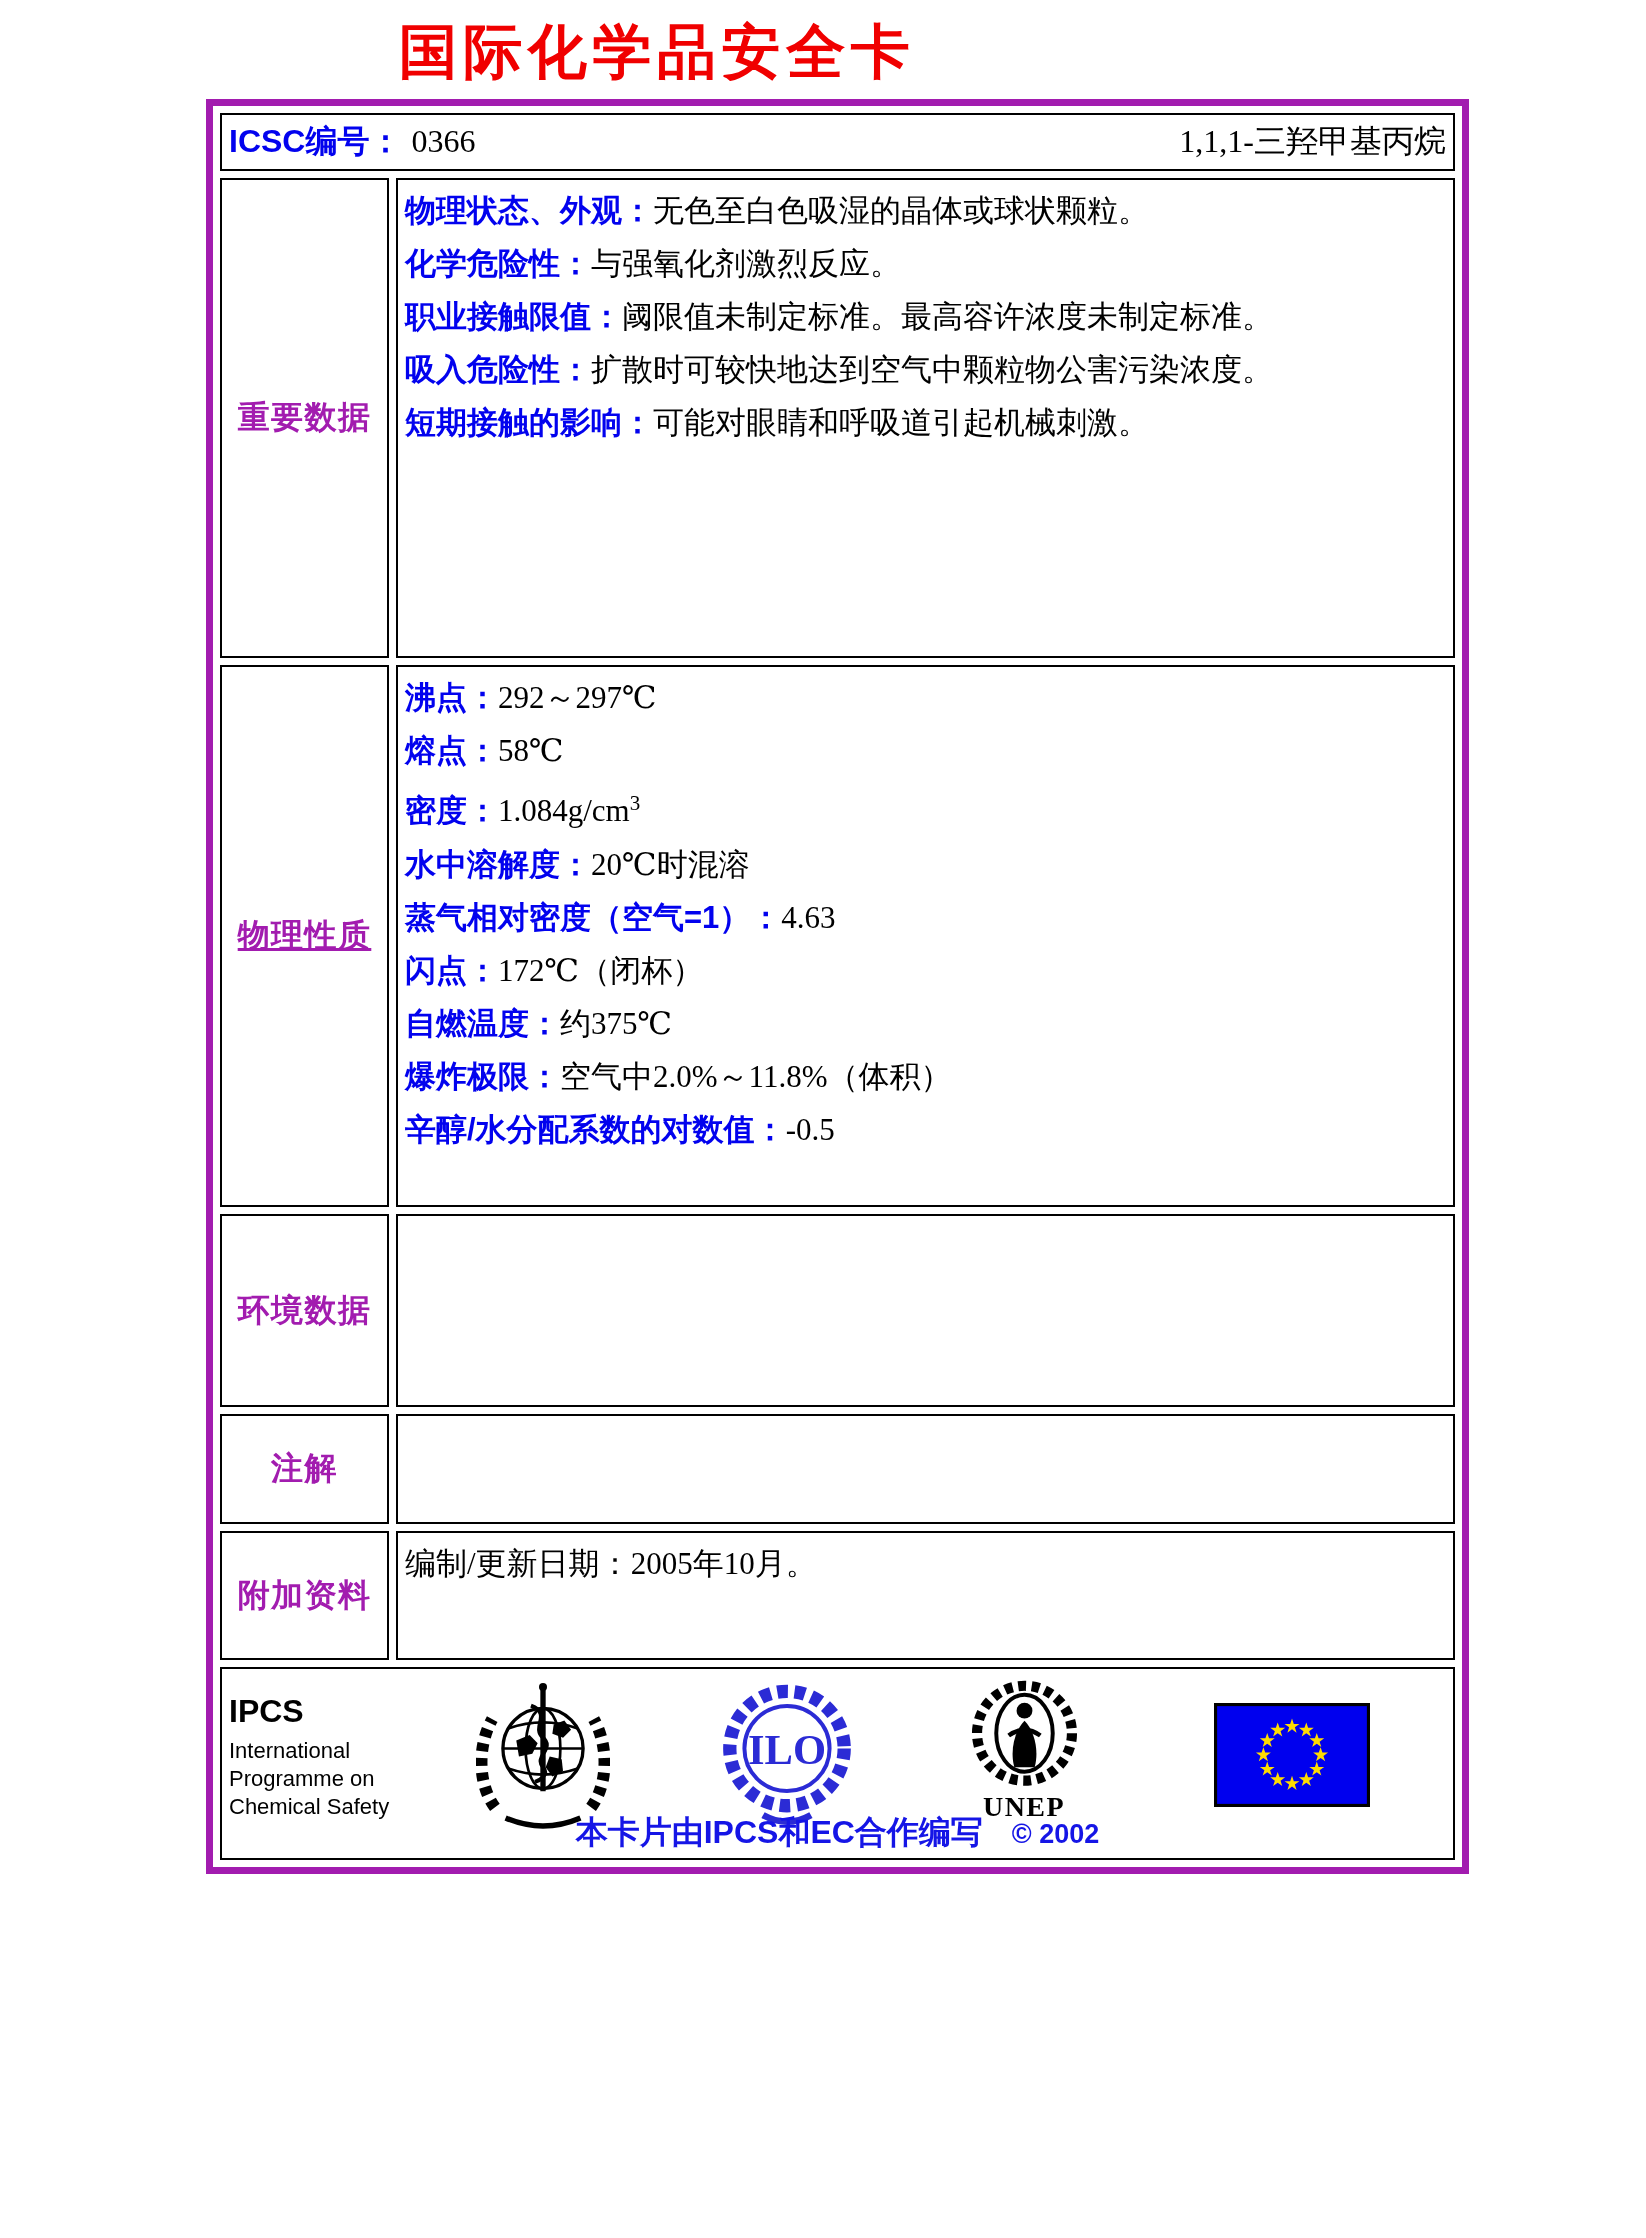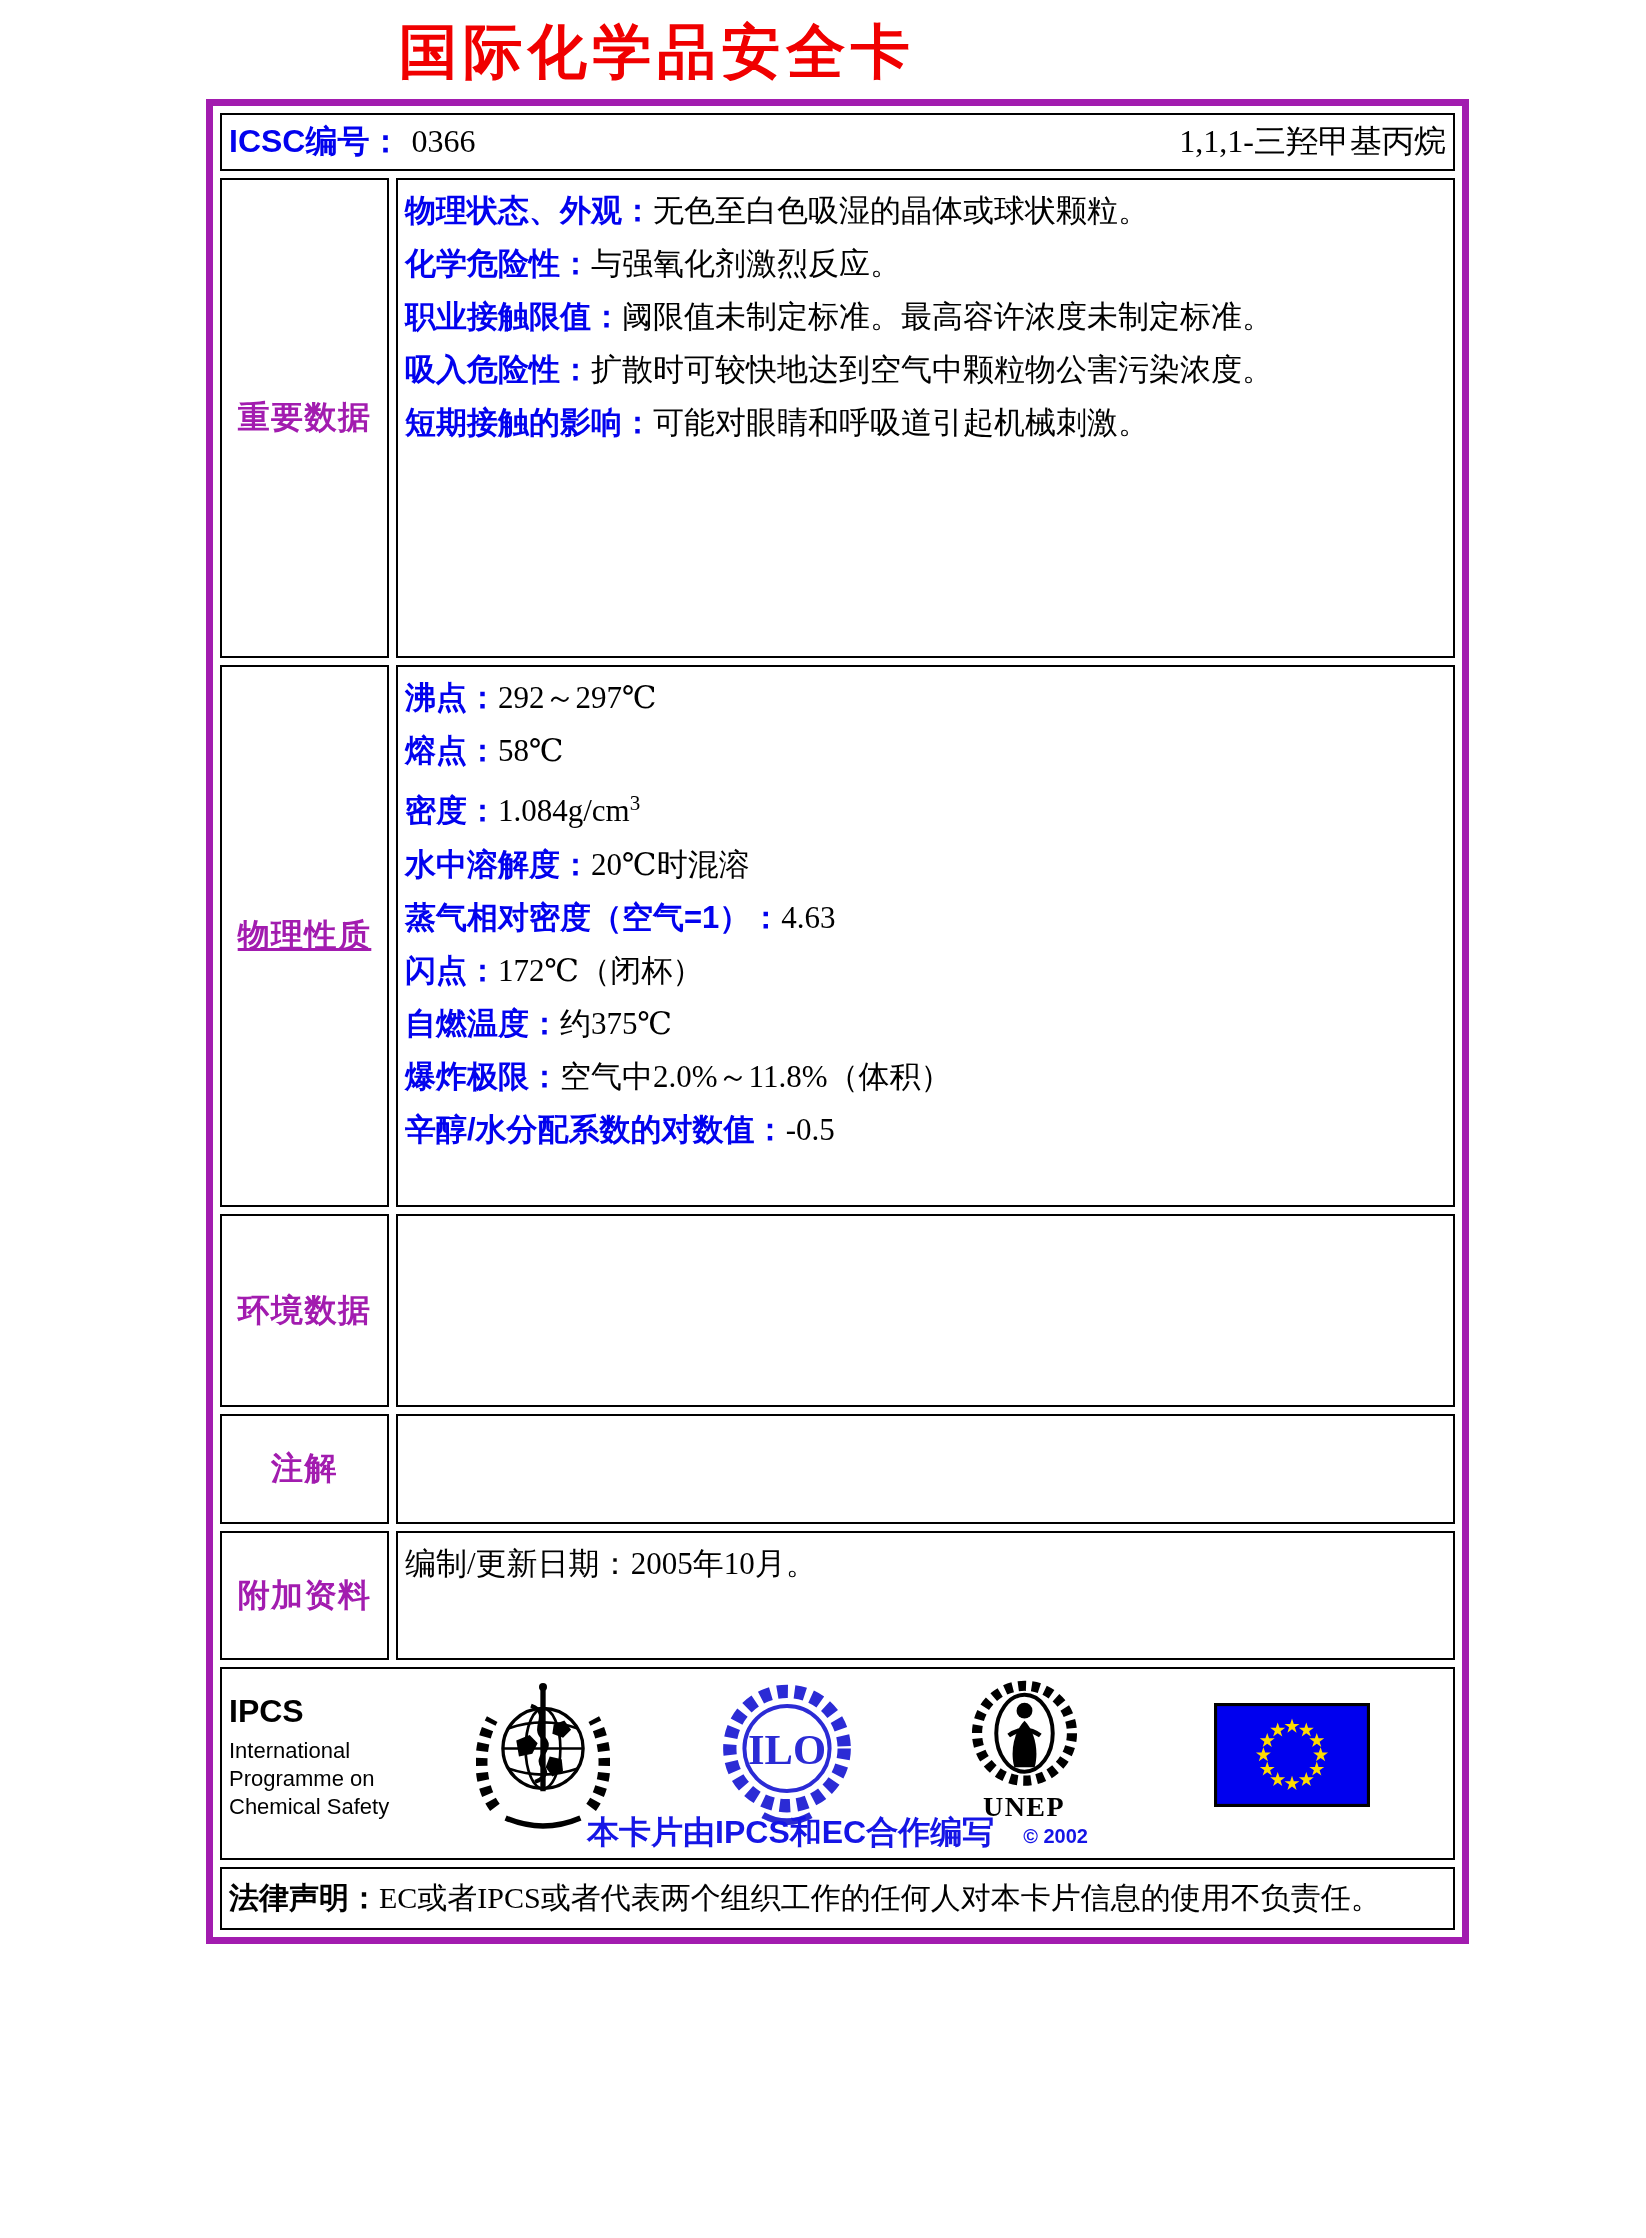--- a/index.html
+++ b/index.html
@@ -126,21 +126,21 @@
   .logos-caption {
     position: absolute;
     left: 0;
     right: 0;
     top: 142px;
     text-align: center;
     font-size: 32px;
     font-weight: bold;
     color: #1515e6;
   }
-  .copyright { font-size: 20px; font-weight: bold; color: #1515e6; margin-left: 29px; }
+  .copyright { font-size: 27px; font-weight: bold; color: #1515e6; margin-left: 29px; }
   
   .legal-cell {
     height: 59px;
     vertical-align: middle;
     padding: 0 7px;
     font-size: 30px;
     white-space: nowrap;
   }
   .legal-label { color: #000; font-weight: bold; }
   .legal-text { color: #000; font-family: "Liberation Serif", "DejaVu Serif", serif; }
@@ -280,20 +280,15 @@
         <use href="#star" transform="translate(10.24,7.25)"></use>
         <use href="#star" transform="translate(12.25,5.24)"></use>
       </svg>
 
       <div class="logos-caption">
         <span>本卡片由IPCS和EC合作编写</span><span class="copyright">© 2002</span>
       </div>
     </td>
   </tr>
 
-  <tr>
-    <td colspan="2" class="legal-cell">
-      <span class="legal-label">法律声明：</span><span class="legal-text">EC或者IPCS或者代表两个组织工作的任何人对本卡片信息的使用不负责任。</span>
-    </td>
-  </tr>
 </tbody>
   </table>
 
 
 </body></html>

